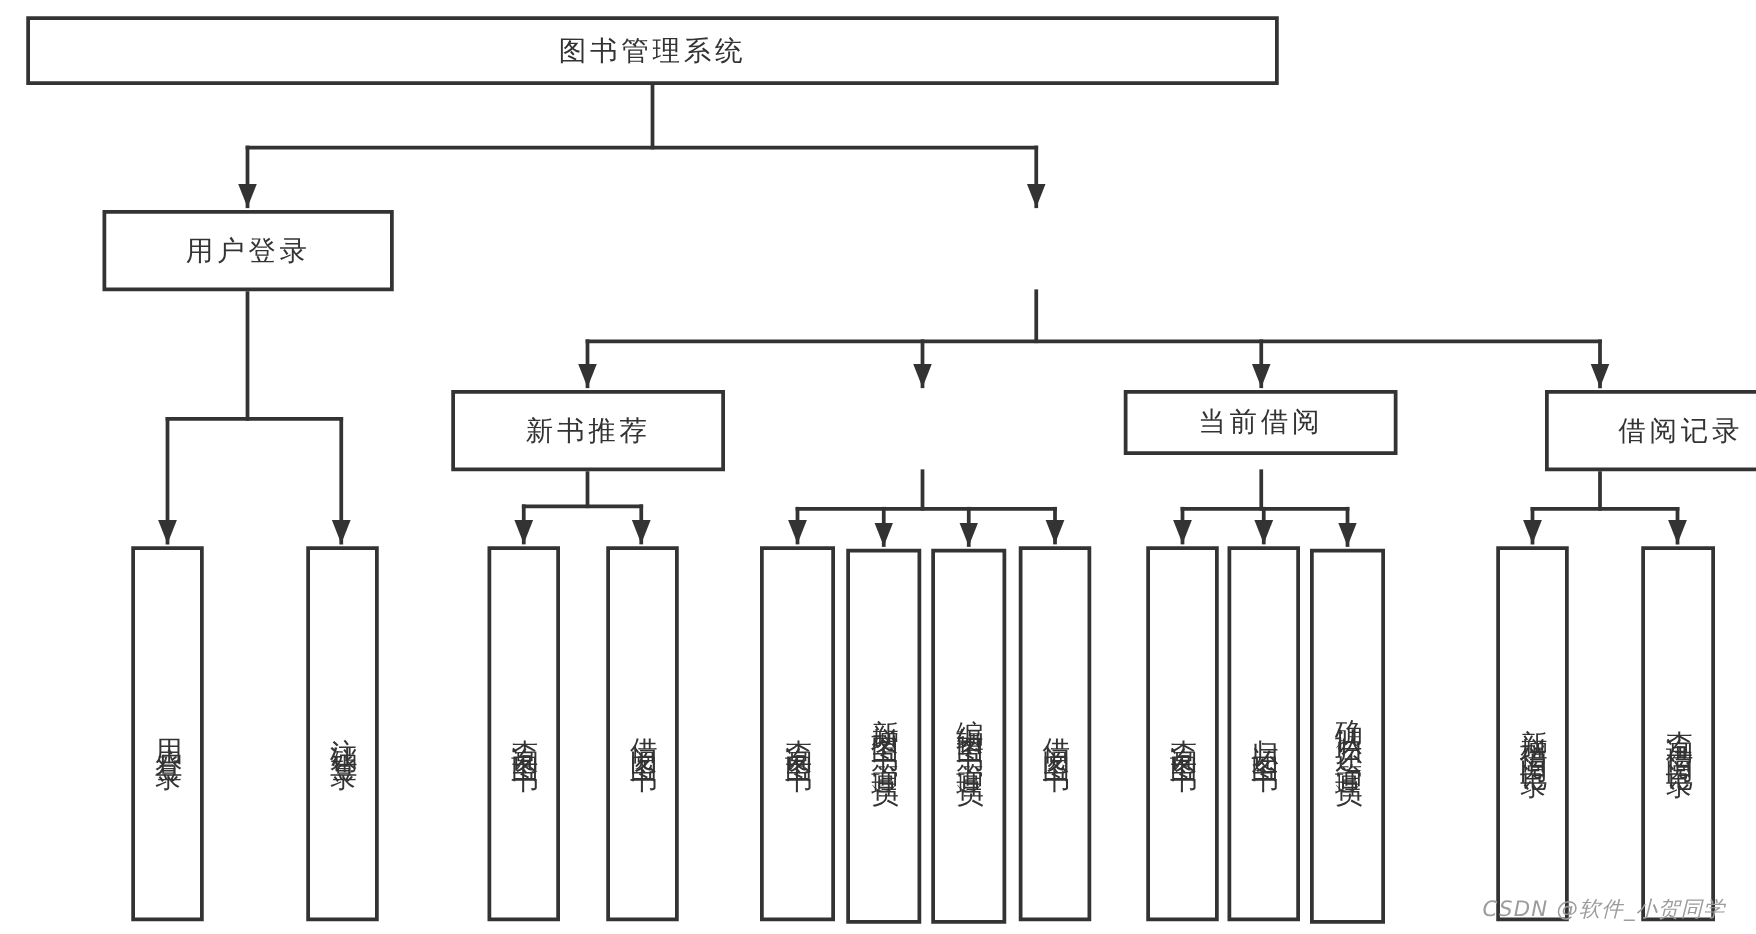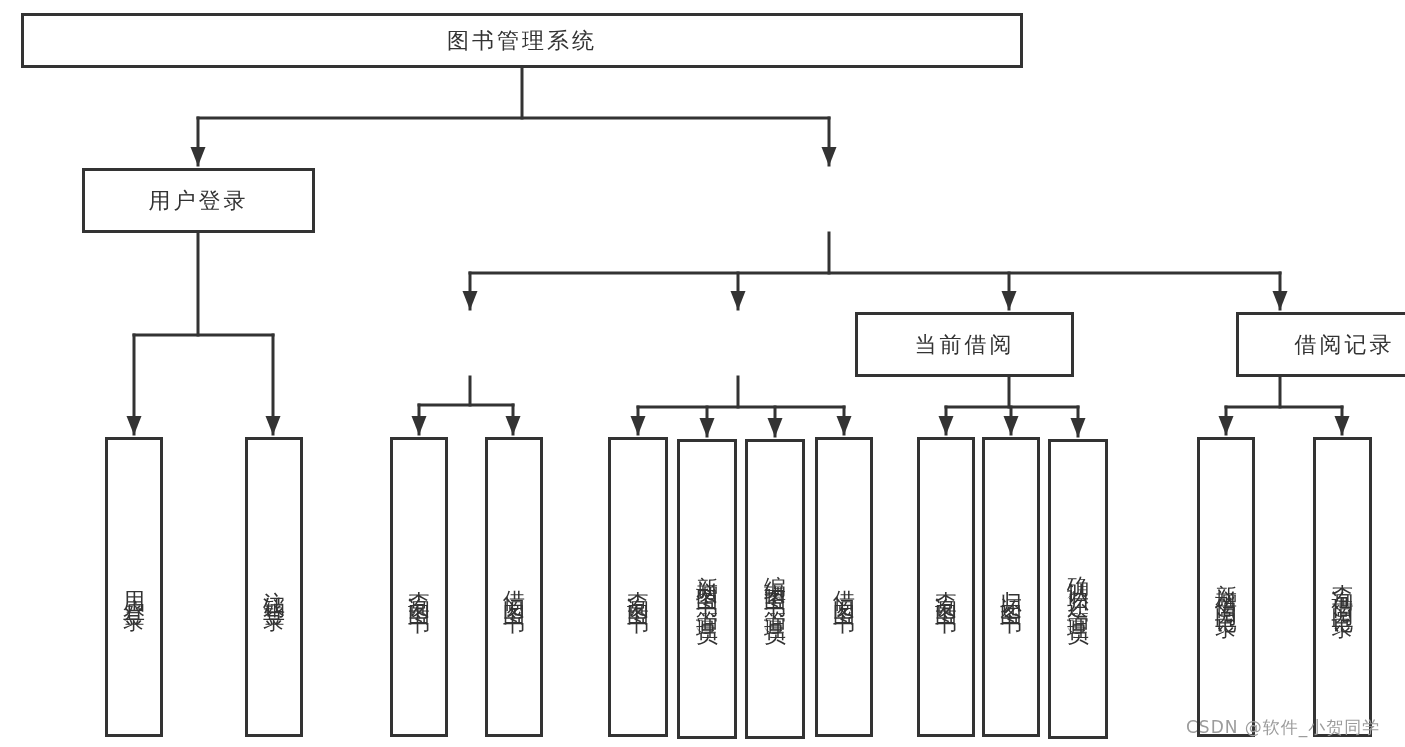--- a/index.html
+++ b/index.html
@@ -20,21 +20,21 @@
     width:58px; height:300px;
     border:3px solid #333333; background:#ffffff;
     display:flex; align-items:center; justify-content:center;
   }
   .vtext {
     writing-mode:vertical-rl; text-orientation:mixed;
     font-size:22px; letter-spacing:7px; line-height:1.1; color:#333333;
   }
   .watermark {
     position:absolute; left:1186px; top:716px; z-index:2;
-    font-size:17px; color:#9c9c9c; letter-spacing:1px; white-space:nowrap;
+    font-size:17px; color:#9c9c9c; letter-spacing:1px; white-space:nowrap;font-style:italic;
   }
 </style>
 </head>
 <body>
 
 <div id="canvas">
 
   <svg id="wires" width="1405" height="747" viewBox="0 0 1405 747">
     <defs>
       <marker id="arw" markerUnits="userSpaceOnUse" markerWidth="26" markerHeight="22" refX="18" refY="10" orient="auto">
@@ -82,21 +82,22 @@
       <line x1="1226" y1="407" x2="1342" y2="407"></line>
       <line x1="1226" y1="407" x2="1226" y2="434" marker-end="url(#arw)"></line>
       <line x1="1342" y1="407" x2="1342" y2="434" marker-end="url(#arw)"></line>
     </g>
   </svg>
 
   <div class="hnode" style="left:21px;top:13px;width:1002px;height:55px">图书管理系统</div>
 
   <div class="hnode" style="left:82px;top:168px;width:233px;height:65px">用户登录</div>
 
-  <div class="hnode" style="left:855px;top:312px;width:219px;height:65px">当前借阅</div>
+  <div class="hnode" style="left:361px;top:312px;width:219px;height:65px">新书推荐</div>
+  <div class="hnode" style="left:899px;top:312px;width:219px;height:52px">当前借阅</div>
   <div class="hnode" style="left:1236px;top:312px;width:217px;height:65px">借阅记录</div>
 
   <div class="vnode" style="left:105px;top:437px">
     <span class="vtext">用户登录</span>
   </div>
   <div class="vnode" style="left:245px;top:437px">
     <span class="vtext">注销登录</span>
   </div>
 
   <div class="vnode" style="left:390px;top:437px">

